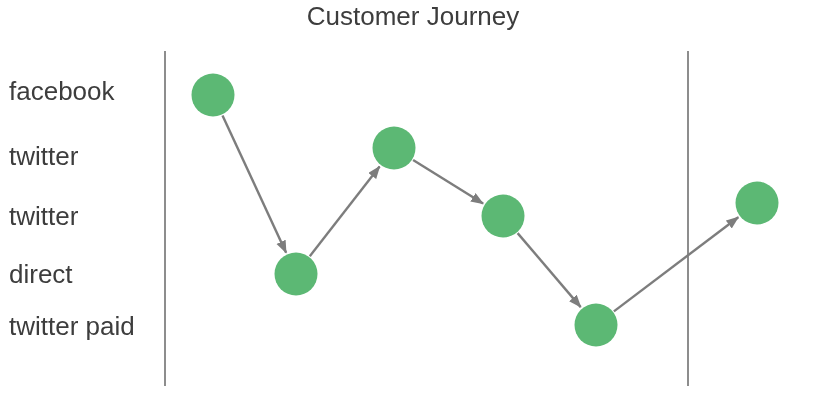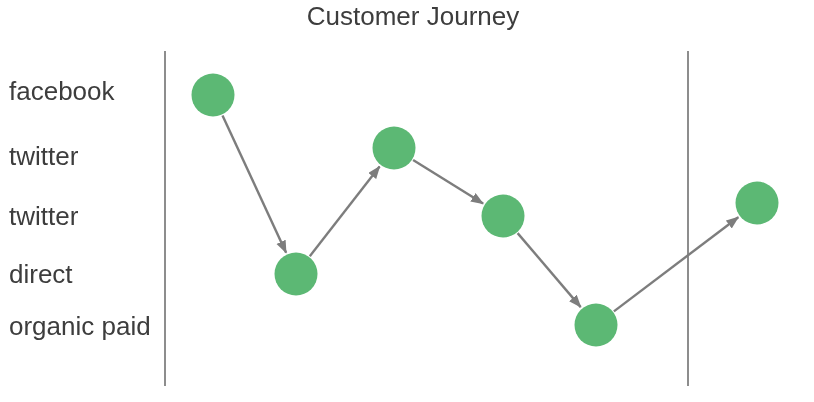--- a/index.html
+++ b/index.html
@@ -62,21 +62,21 @@
 <body>
 
 <div class="stage" style="--text-color: #3d3d3d; --line-color: #8d8d8d;">
   <h1 class="title">Customer Journey</h1>
 
   <div id="channel-labels">
       <div class="channel-label" style="top: 74px;">facebook</div>
       <div class="channel-label" style="top: 139px;">twitter</div>
       <div class="channel-label" style="top: 199px;">twitter</div>
       <div class="channel-label" style="top: 257px; text-align: right;">direct</div>
-      <div class="channel-label" style="top: 309px;">organic paid</div>
+      <div class="channel-label" style="top: 309px;">twitter paid</div>
     </div>
 
   <div class="vline vline-start"></div>
   <div class="vline vline-end"></div>
 
 
   <svg id="journey-svg" viewBox="0 0 814 402" xmlns="http://www.w3.org/2000/svg">
       <defs>
         <marker id="arrowhead" markerUnits="userSpaceOnUse" markerWidth="14" markerHeight="11" refX="12" refY="5" orient="auto">
           <path d="M0,0 L13,5 L0,10 Z" fill="#7d7d7d"></path>

